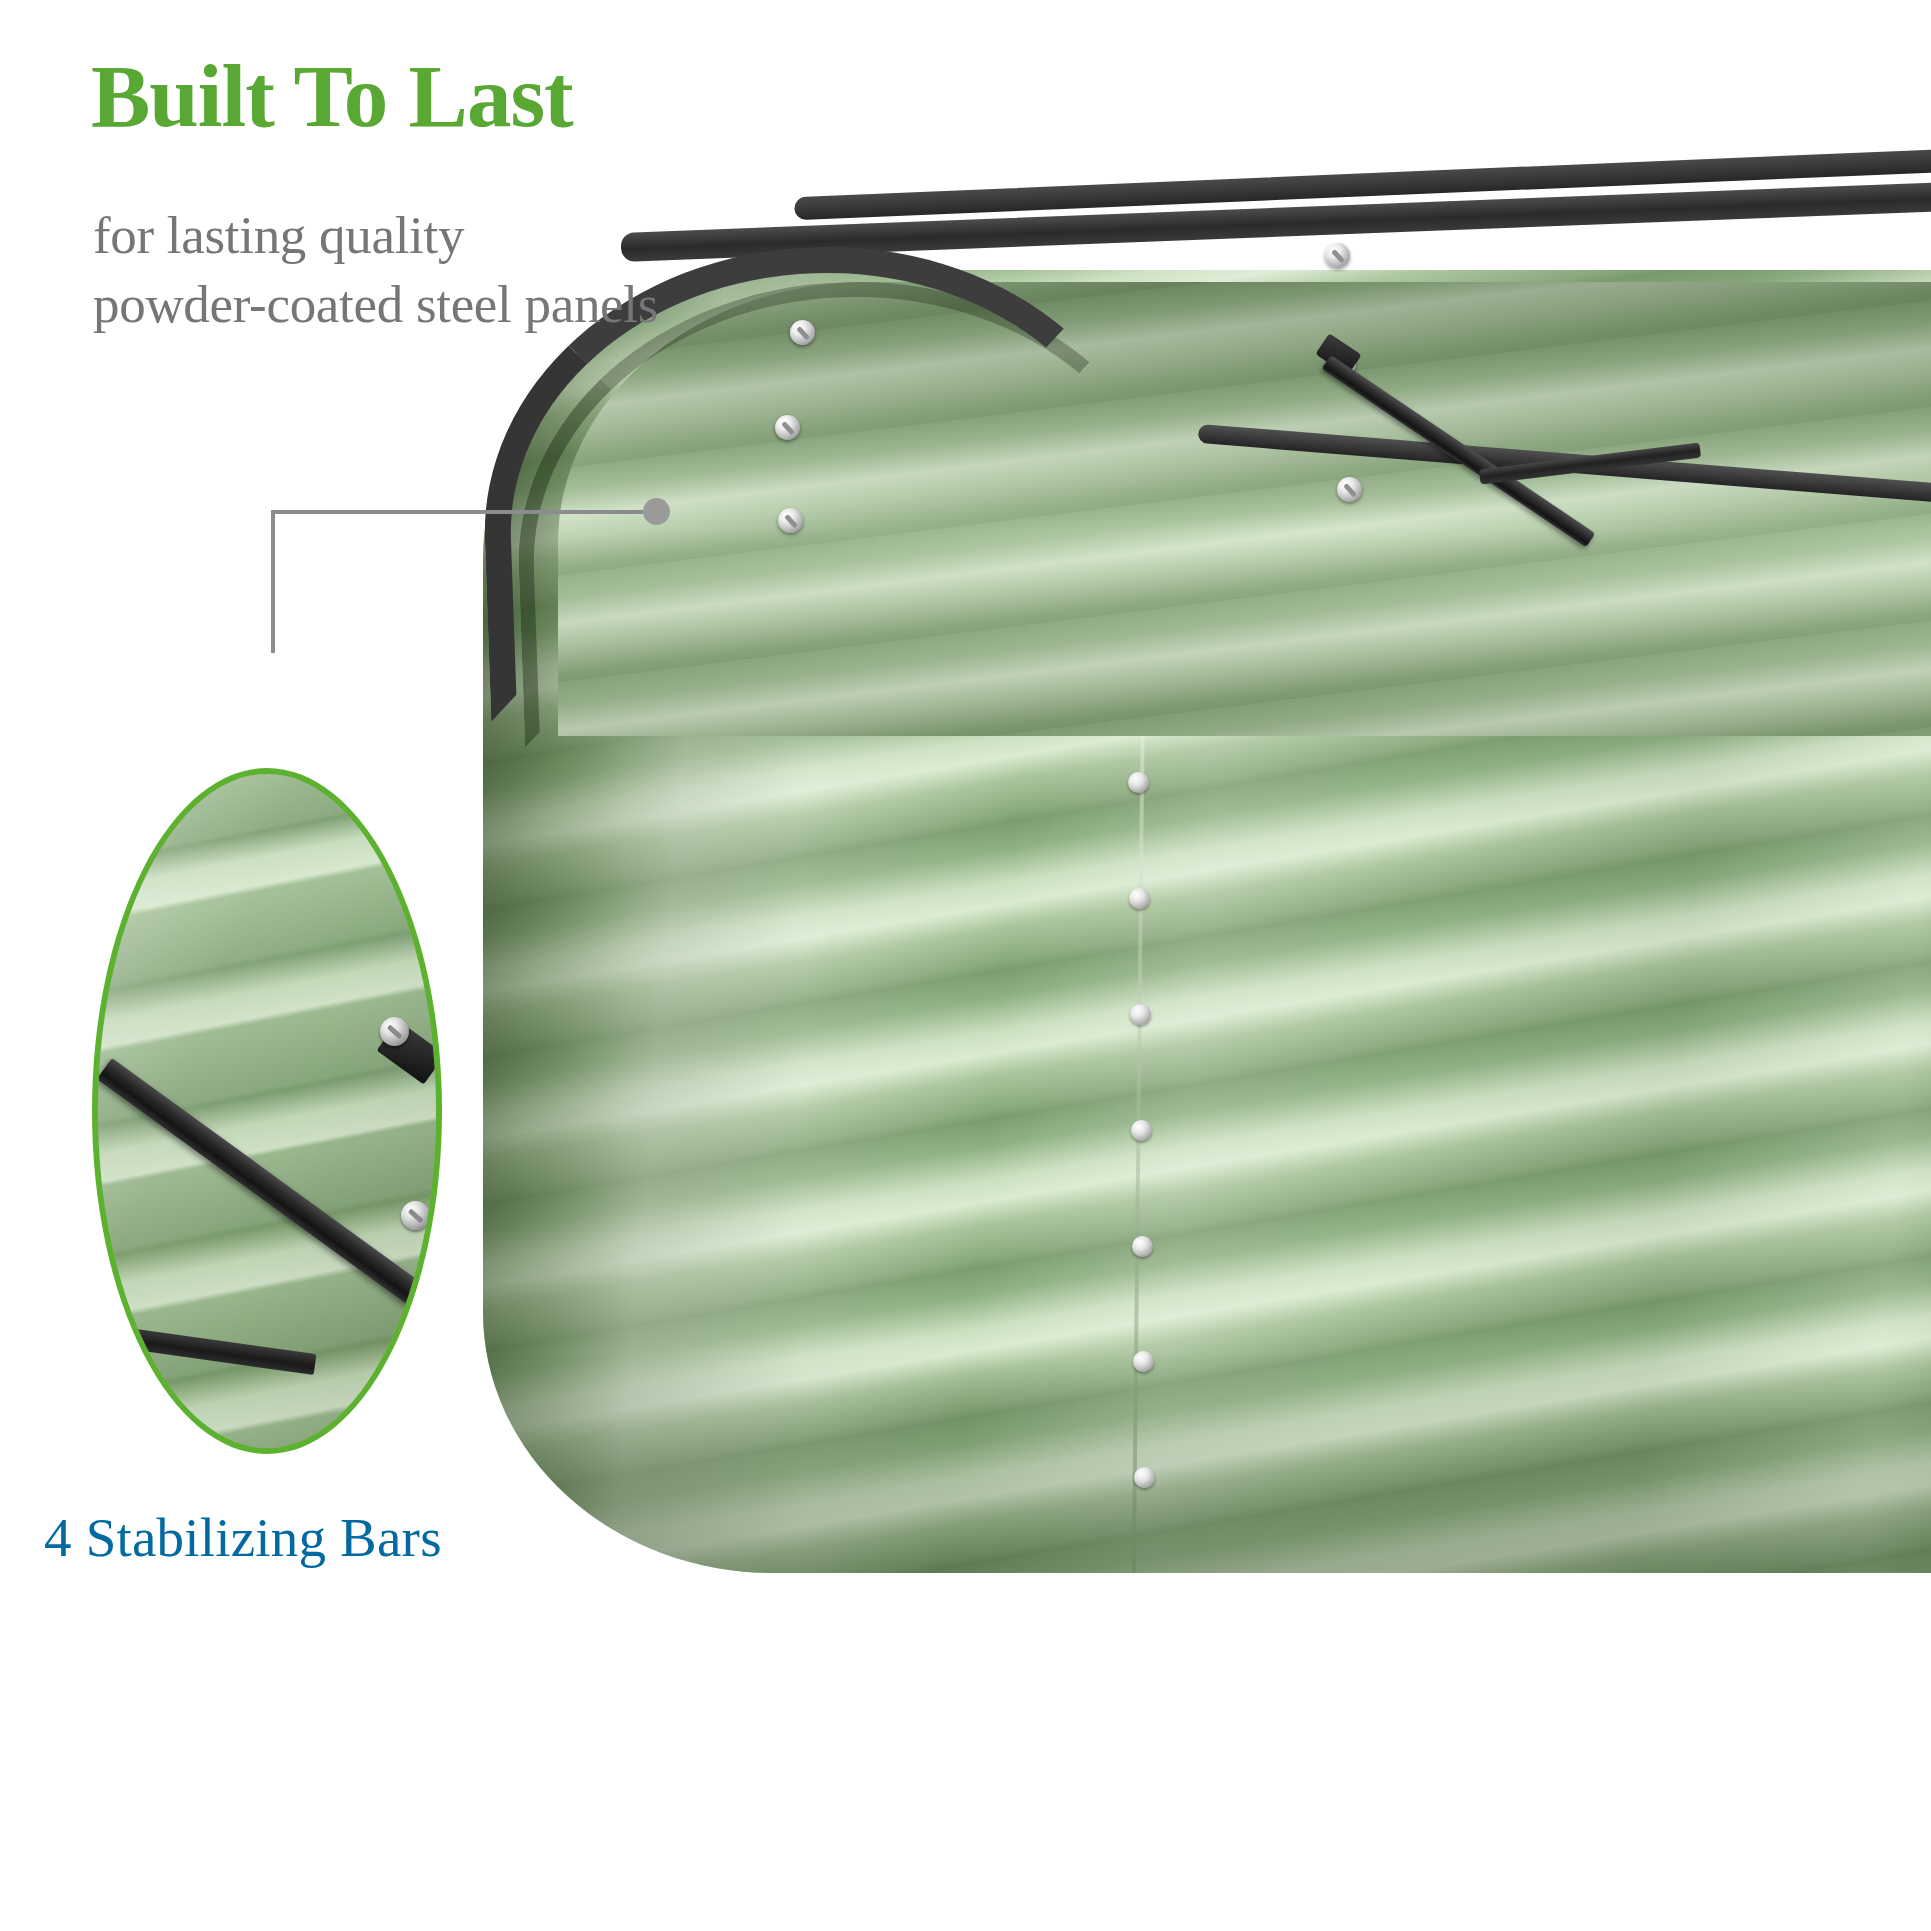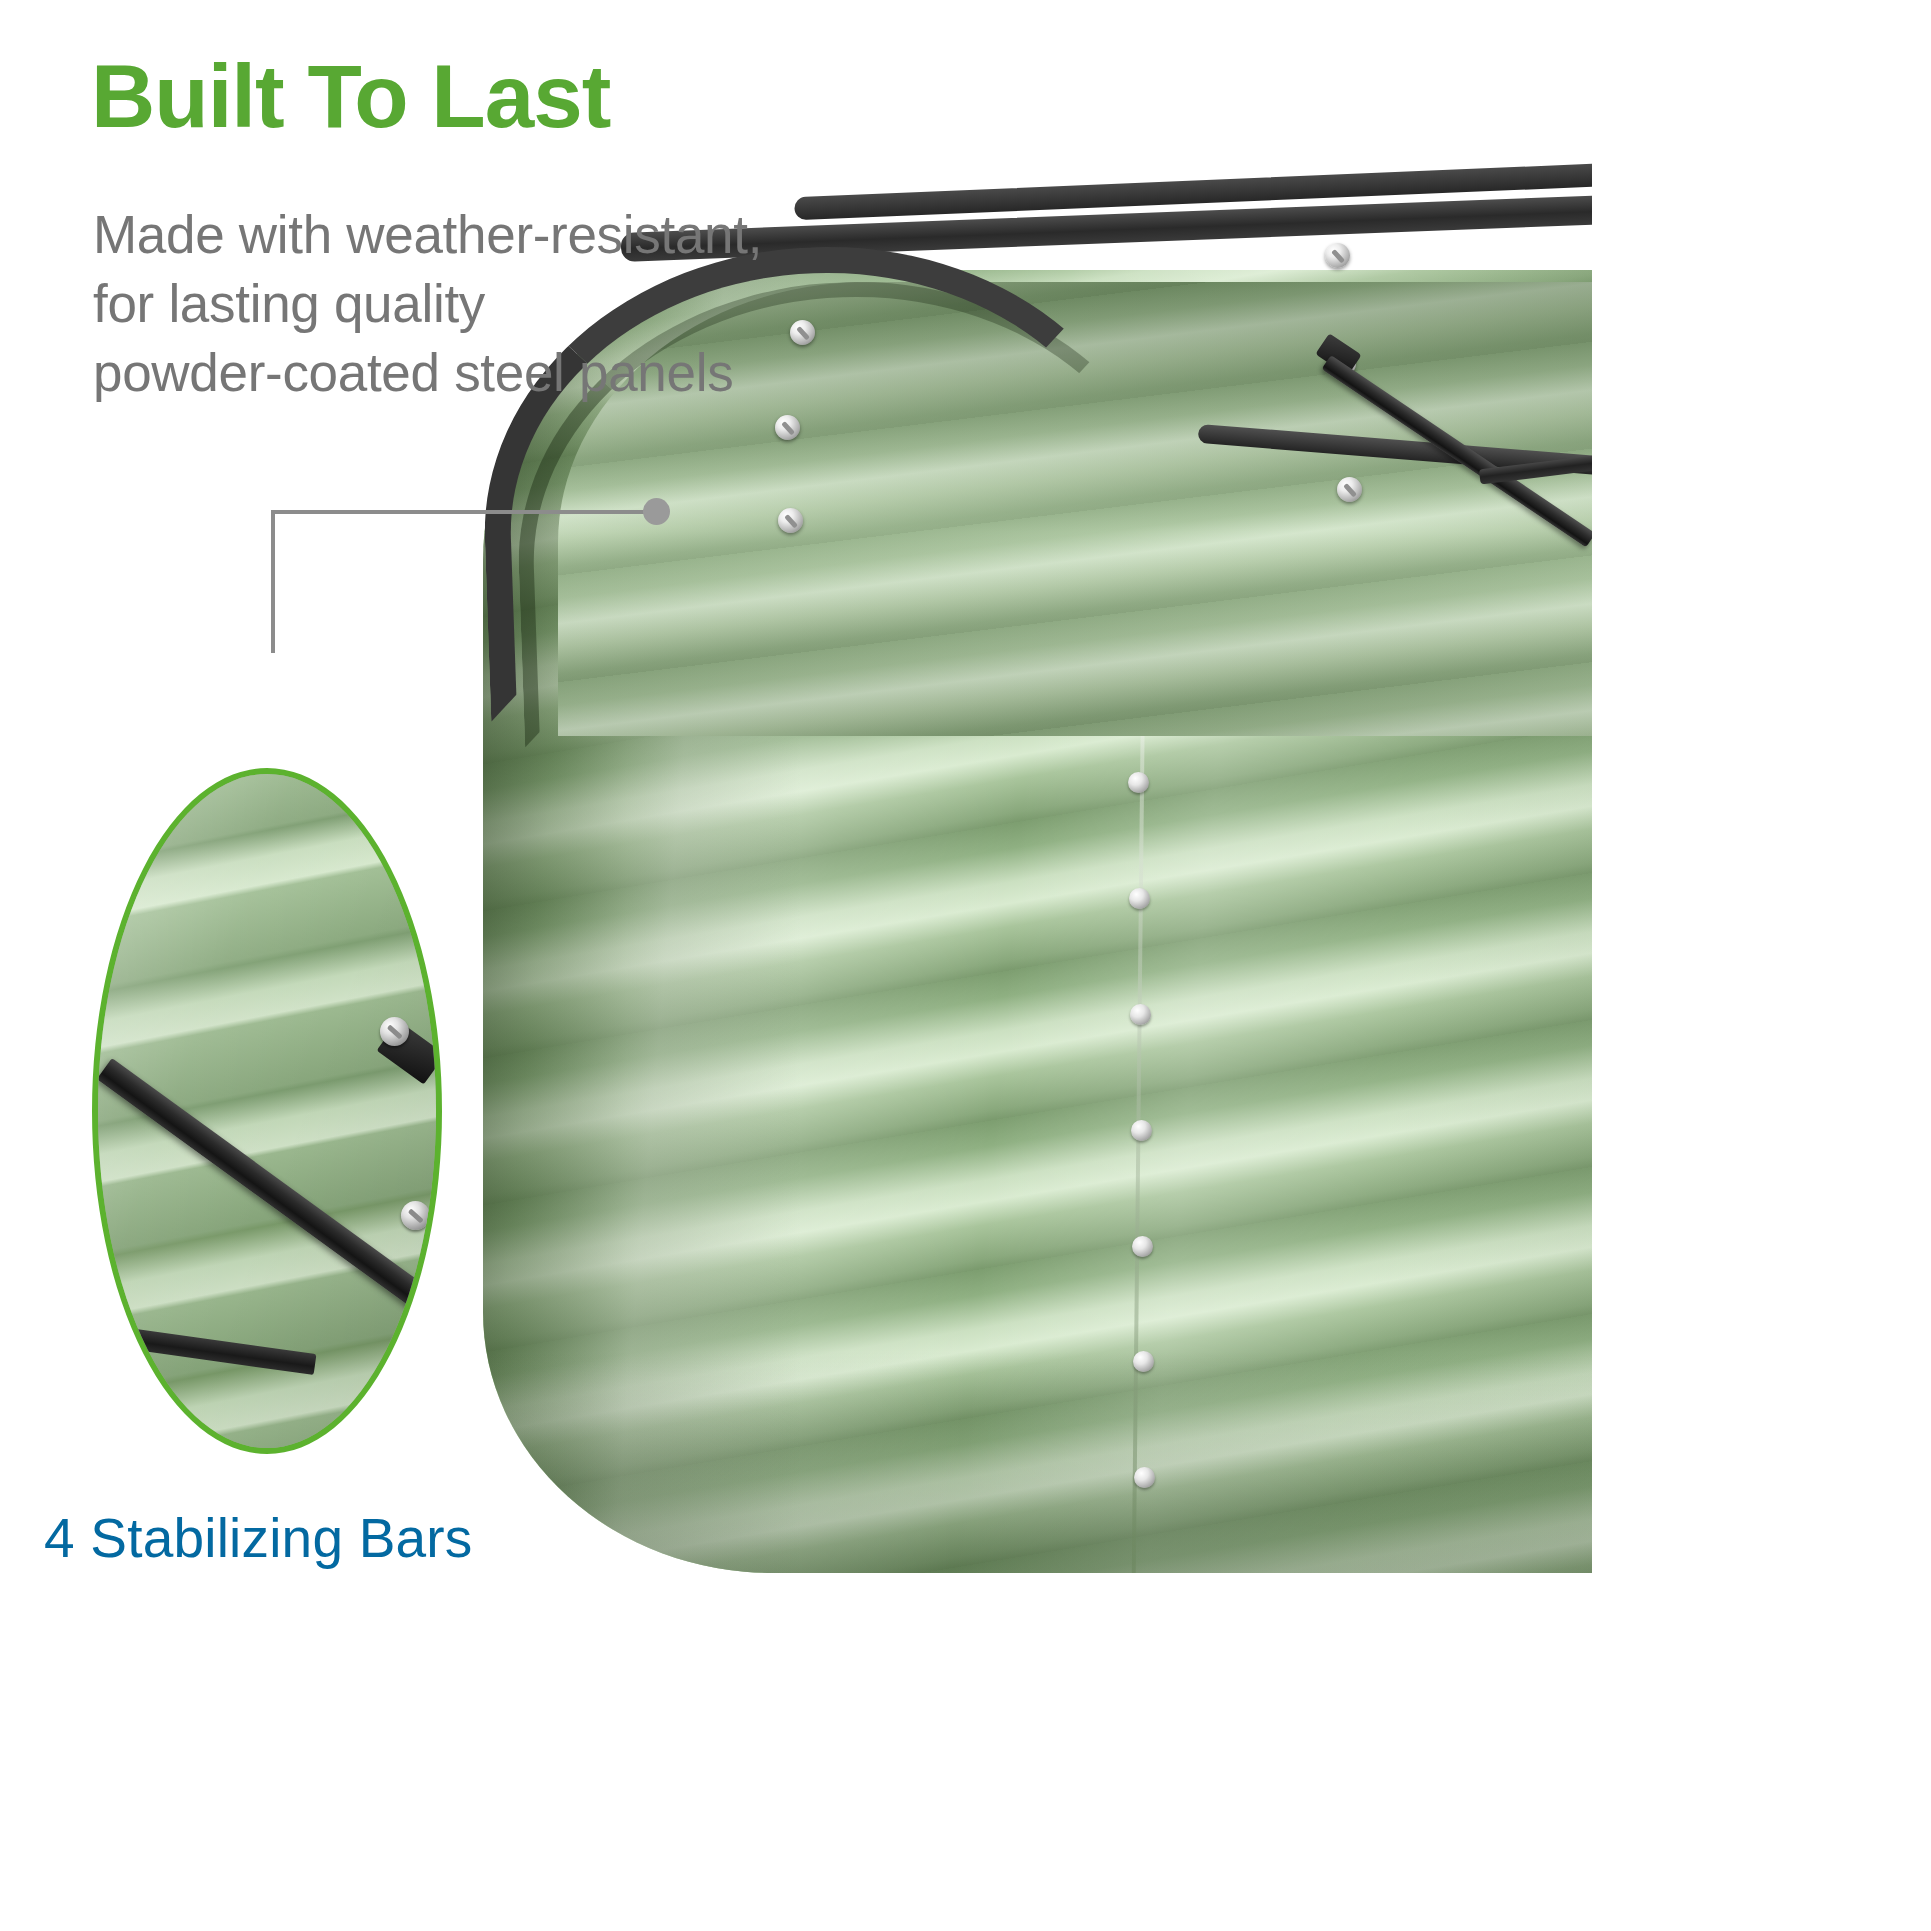--- a/index.html
+++ b/index.html
@@ -3,21 +3,21 @@
 <meta charset="utf-8">
 <style>
   html,body{margin:0;padding:0;}
   body{
     width:1931px;height:1931px;
     background:#ffffff;
     font-family:"Liberation Sans", sans-serif;
     overflow:hidden;
     position:relative;
   }
-  .stage{position:absolute;inset:0;width:1592px;height:1931px;overflow:hidden;background:#fff;}
+  .stage{position:absolute;inset:0;width:1931px;height:1931px;overflow:hidden;background:#fff;font-family:Liberation Serif, serif;}
 
   
   .headline{
     position:absolute;left:91px;top:50px;
     font-size:89px;font-weight:700;letter-spacing:-1px;
     color:#58a833;line-height:1.05;white-space:nowrap;
   }
   .subcopy{
     position:absolute;left:93px;top:201px;
     font-size:53px;font-weight:300;color:#767676;
@@ -320,21 +320,20 @@
       <div class="rim-far"></div>
       <div class="rim-inner-shadow"></div>
       <div class="rim-top"></div>
       <div class="rim-curve"></div>
     </div>
   </div>
 
   <div class="headline">Built To Last</div>
 
   <div class="subcopy">
-    <div>Made with weather-resistant,</div>
     <div>for lasting quality</div>
     <div>powder-coated steel panels</div>
   </div>
 
   <div class="leader-h"></div>
   <div class="leader-v"></div>
   <div class="leader-dot"></div>
 
   <div class="inset">
     <div class="inset-inner">

